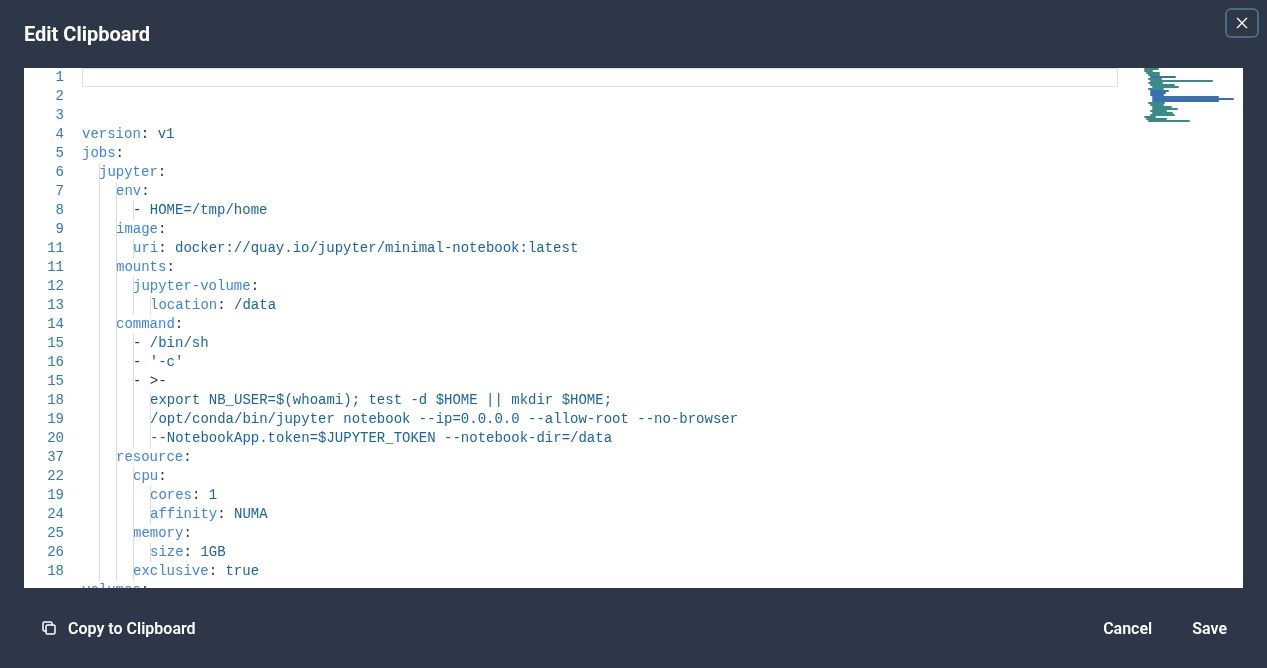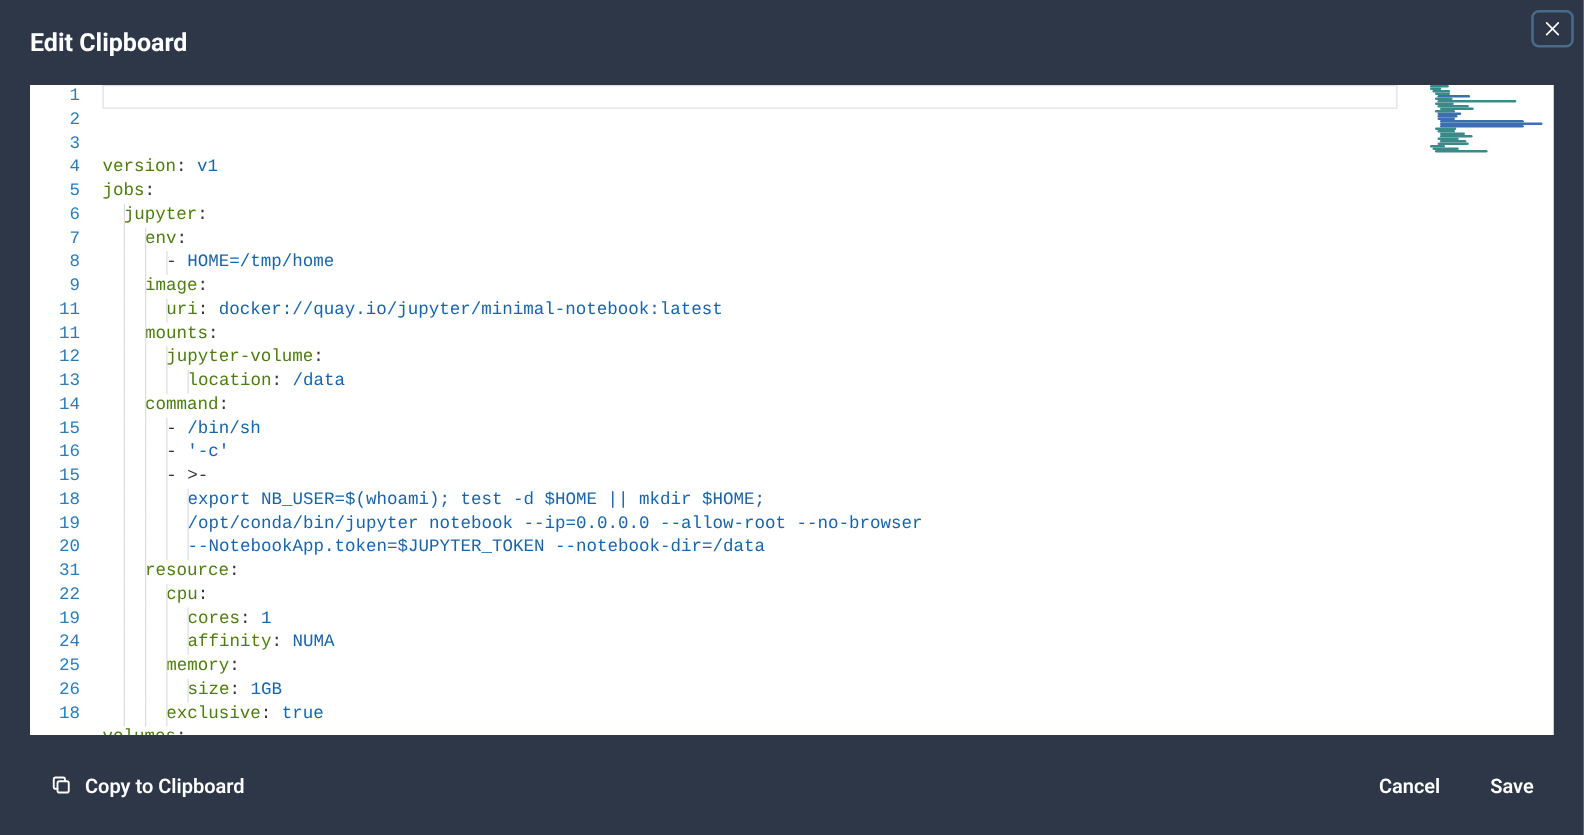--- a/index.html
+++ b/index.html
@@ -79,21 +79,21 @@
       display: flex;
       align-items: center;
     }
     .indent-guide {
       position: absolute;
       top: 0;
       bottom: 0;
       width: 1px;
       border-left: 1px solid #ddd;
     }
-    .key { color: #4d7c0f; }
+    .key { color: #3b82f6; }
     .colon { color: #333; }
     .val { color: #1864ab; }
     .num { color: #1864ab; }
     .dash { color: #333; }
     .str { color: #1864ab; }
     .minimap {
       position: absolute;
       top: 0;
       right: 14px;
       width: 85px;
@@ -175,21 +175,21 @@
         <div>11</div>
         <div>12</div>
         <div>13</div>
         <div>14</div>
         <div>15</div>
         <div>16</div>
         <div>15</div>
         <div>18</div>
         <div>19</div>
         <div>20</div>
-        <div>31</div>
+        <div>37</div>
         <div>22</div>
         <div>19</div>
         <div>24</div>
         <div>25</div>
         <div>26</div>
         <div>18</div>
       </div>
     <div class="code" id="code">
       <div class="line-highlight"></div>
     <div class="code-line"><span style="padding-left: 0px;"><span class="key">version</span><span class="colon">:</span><span> </span><span class="val">v1</span></span></div><div class="code-line"><span style="padding-left: 0px;"><span class="key">jobs</span><span class="colon">:</span></span></div><div class="code-line"><span class="indent-guide" style="left: 17px;"></span><span style="padding-left: 17px;"><span class="key">jupyter</span><span class="colon">:</span></span></div><div class="code-line"><span class="indent-guide" style="left: 17px;"></span><span class="indent-guide" style="left: 34px;"></span><span style="padding-left: 34px;"><span class="key">env</span><span class="colon">:</span></span></div><div class="code-line"><span class="indent-guide" style="left: 17px;"></span><span class="indent-guide" style="left: 34px;"></span><span class="indent-guide" style="left: 51px;"></span><span style="padding-left: 51px;"><span class="dash">- </span><span class="val">HOME=/tmp/home</span></span></div><div class="code-line"><span class="indent-guide" style="left: 17px;"></span><span class="indent-guide" style="left: 34px;"></span><span style="padding-left: 34px;"><span class="key">image</span><span class="colon">:</span></span></div><div class="code-line"><span class="indent-guide" style="left: 17px;"></span><span class="indent-guide" style="left: 34px;"></span><span class="indent-guide" style="left: 51px;"></span><span style="padding-left: 51px;"><span class="key">uri</span><span class="colon">:</span><span> </span><span class="val">docker://quay.io/jupyter/minimal-notebook:latest</span></span></div><div class="code-line"><span class="indent-guide" style="left: 17px;"></span><span class="indent-guide" style="left: 34px;"></span><span style="padding-left: 34px;"><span class="key">mounts</span><span class="colon">:</span></span></div><div class="code-line"><span class="indent-guide" style="left: 17px;"></span><span class="indent-guide" style="left: 34px;"></span><span class="indent-guide" style="left: 51px;"></span><span style="padding-left: 51px;"><span class="key">jupyter-volume</span><span class="colon">:</span></span></div><div class="code-line"><span class="indent-guide" style="left: 17px;"></span><span class="indent-guide" style="left: 34px;"></span><span class="indent-guide" style="left: 51px;"></span><span class="indent-guide" style="left: 68px;"></span><span style="padding-left: 68px;"><span class="key">location</span><span class="colon">:</span><span> </span><span class="val">/data</span></span></div><div class="code-line"><span class="indent-guide" style="left: 17px;"></span><span class="indent-guide" style="left: 34px;"></span><span style="padding-left: 34px;"><span class="key">command</span><span class="colon">:</span></span></div><div class="code-line"><span class="indent-guide" style="left: 17px;"></span><span class="indent-guide" style="left: 34px;"></span><span class="indent-guide" style="left: 51px;"></span><span style="padding-left: 51px;"><span class="dash">- </span><span class="val">/bin/sh</span></span></div><div class="code-line"><span class="indent-guide" style="left: 17px;"></span><span class="indent-guide" style="left: 34px;"></span><span class="indent-guide" style="left: 51px;"></span><span style="padding-left: 51px;"><span class="dash">- </span><span class="str">'-c'</span></span></div><div class="code-line"><span class="indent-guide" style="left: 17px;"></span><span class="indent-guide" style="left: 34px;"></span><span class="indent-guide" style="left: 51px;"></span><span style="padding-left: 51px;"><span class="dash">- </span><span>&gt;-</span></span></div><div class="code-line"><span class="indent-guide" style="left: 17px;"></span><span class="indent-guide" style="left: 34px;"></span><span class="indent-guide" style="left: 51px;"></span><span class="indent-guide" style="left: 68px;"></span><span style="padding-left: 68px;"><span class="val">export NB_USER=$(whoami); test -d $HOME || mkdir $HOME;</span></span></div><div class="code-line"><span class="indent-guide" style="left: 17px;"></span><span class="indent-guide" style="left: 34px;"></span><span class="indent-guide" style="left: 51px;"></span><span class="indent-guide" style="left: 68px;"></span><span style="padding-left: 68px;"><span class="val">/opt/conda/bin/jupyter notebook --ip=0.0.0.0 --allow-root --no-browser</span></span></div><div class="code-line"><span class="indent-guide" style="left: 17px;"></span><span class="indent-guide" style="left: 34px;"></span><span class="indent-guide" style="left: 51px;"></span><span class="indent-guide" style="left: 68px;"></span><span style="padding-left: 68px;"><span class="val">--NotebookApp.token=$JUPYTER_TOKEN --notebook-dir=/data</span></span></div><div class="code-line"><span class="indent-guide" style="left: 17px;"></span><span class="indent-guide" style="left: 34px;"></span><span style="padding-left: 34px;"><span class="key">resource</span><span class="colon">:</span></span></div><div class="code-line"><span class="indent-guide" style="left: 17px;"></span><span class="indent-guide" style="left: 34px;"></span><span class="indent-guide" style="left: 51px;"></span><span style="padding-left: 51px;"><span class="key">cpu</span><span class="colon">:</span></span></div><div class="code-line"><span class="indent-guide" style="left: 17px;"></span><span class="indent-guide" style="left: 34px;"></span><span class="indent-guide" style="left: 51px;"></span><span class="indent-guide" style="left: 68px;"></span><span style="padding-left: 68px;"><span class="key">cores</span><span class="colon">:</span><span> </span><span class="num">1</span></span></div><div class="code-line"><span class="indent-guide" style="left: 17px;"></span><span class="indent-guide" style="left: 34px;"></span><span class="indent-guide" style="left: 51px;"></span><span class="indent-guide" style="left: 68px;"></span><span style="padding-left: 68px;"><span class="key">affinity</span><span class="colon">:</span><span> </span><span class="val">NUMA</span></span></div><div class="code-line"><span class="indent-guide" style="left: 17px;"></span><span class="indent-guide" style="left: 34px;"></span><span class="indent-guide" style="left: 51px;"></span><span style="padding-left: 51px;"><span class="key">memory</span><span class="colon">:</span></span></div><div class="code-line"><span class="indent-guide" style="left: 17px;"></span><span class="indent-guide" style="left: 34px;"></span><span class="indent-guide" style="left: 51px;"></span><span class="indent-guide" style="left: 68px;"></span><span style="padding-left: 68px;"><span class="key">size</span><span class="colon">:</span><span> </span><span class="val">1GB</span></span></div><div class="code-line"><span class="indent-guide" style="left: 17px;"></span><span class="indent-guide" style="left: 34px;"></span><span class="indent-guide" style="left: 51px;"></span><span style="padding-left: 51px;"><span class="key">exclusive</span><span class="colon">:</span><span> </span><span class="val">true</span></span></div><div class="code-line"><span style="padding-left: 0px;"><span class="key">volumes</span><span class="colon">:</span></span></div></div>

